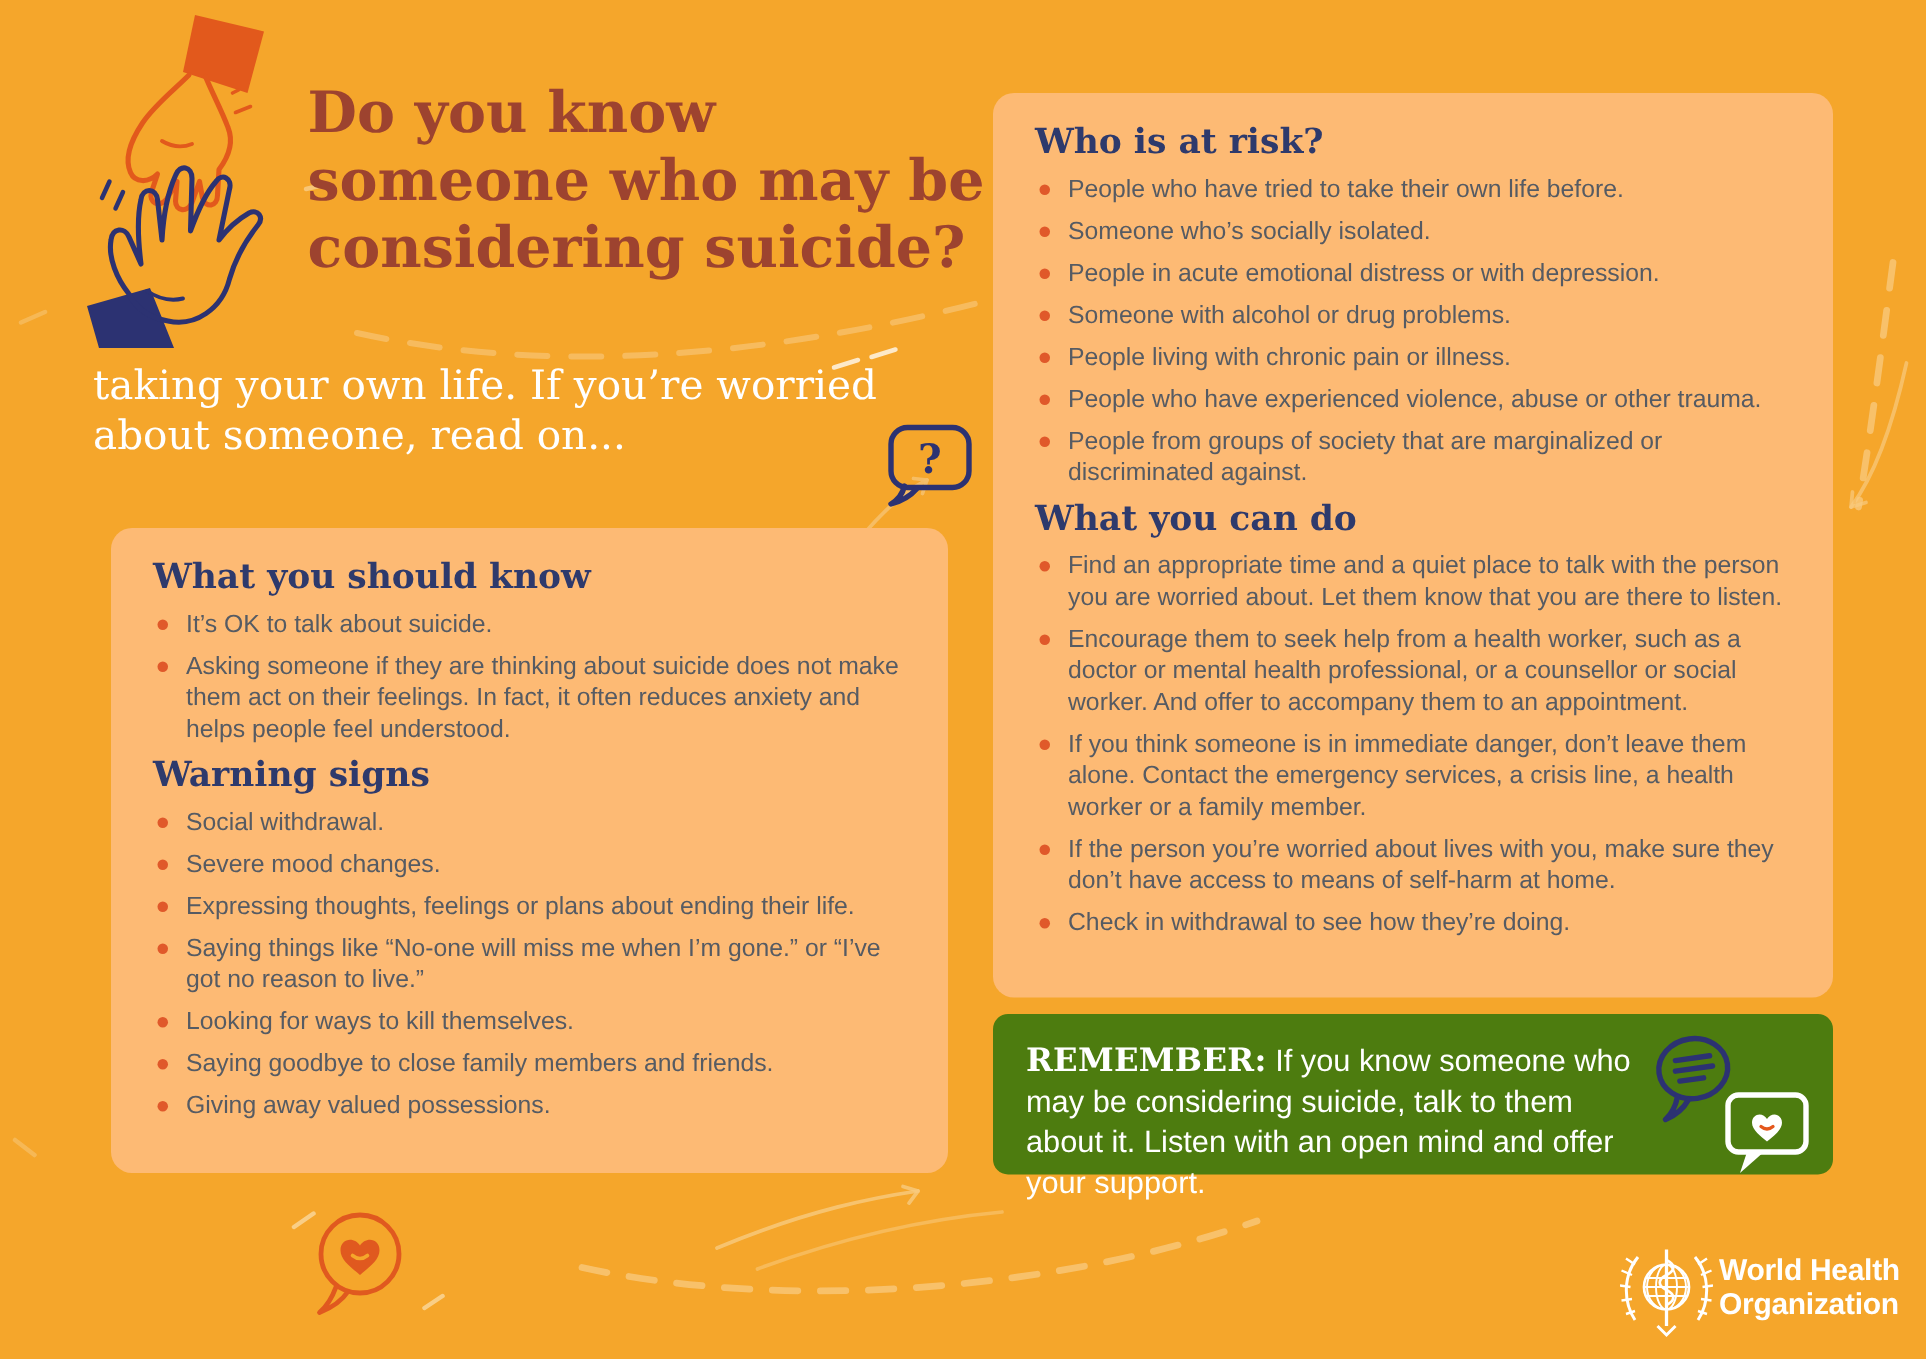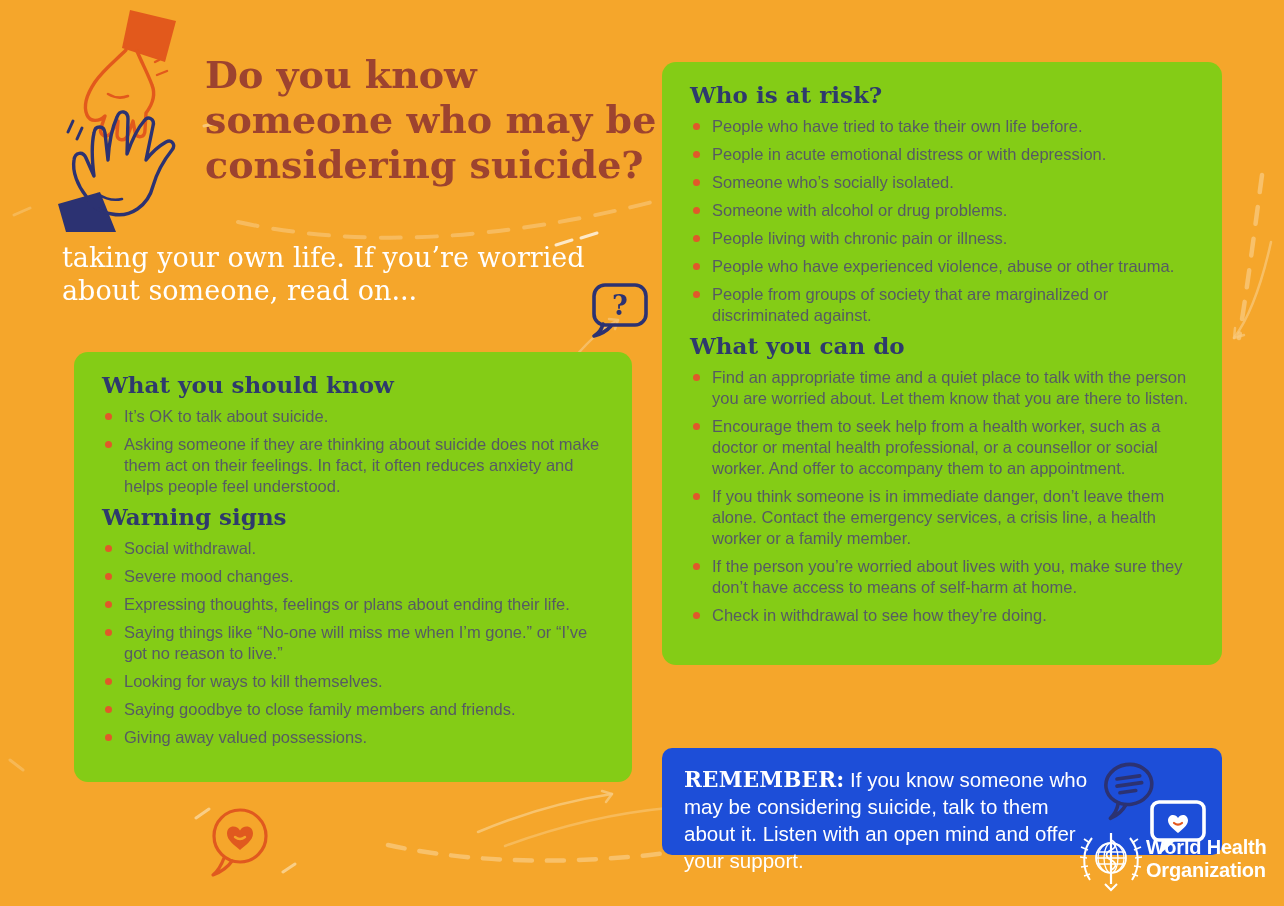--- a/index.html
+++ b/index.html
@@ -28,21 +28,21 @@
     position:absolute;left:62px;top:241px;width:540px;
     font-family:"DejaVu Serif","Liberation Serif",serif;
     font-weight:500;font-size:27px;line-height:33px;
     color:#FFFFFF;
   }
 
   .q-bubble{position:absolute;left:590px;top:281px;}
 
   
   .card{
-    position:absolute;background:#84cc16;border-radius:14px;
+    position:absolute;background:#fdba74;border-radius:14px;
     padding:20px 24px 0 28px;box-sizing:border-box;overflow:hidden;
   }
   .card-left{left:74px;top:352px;width:558px;height:430px;}
   .card-right{left:662px;top:62px;width:560px;height:603px;}
   .card h2{
     font-family:"DejaVu Serif","Liberation Serif",serif;
     font-weight:600;font-size:23px;line-height:26px;
     color:#2E3A6C;margin:0 0 8px 0;
   }
   .card h2 + ul{margin-top:0;}
@@ -52,22 +52,22 @@
     position:relative;padding-left:22px;margin-bottom:7px;
     font-size:16.5px;line-height:21px;color:#565B63;
   }
   .card li::before{
     content:"";position:absolute;left:3px;top:7px;
     width:7px;height:7px;border-radius:50%;background:#E0592A;
   }
 
   
   .remember{
-    position:absolute;left:662px;top:748px;width:560px;height:107px;
-    background:#1d4ed8;border-radius:10px;box-sizing:border-box;
+    position:absolute;left:662px;top:676px;width:560px;height:107px;
+    background:#4d7c0f;border-radius:10px;box-sizing:border-box;
     padding:18px 0 0 22px;
   }
   .remember p{margin:0;width:408px;font-size:20.5px;line-height:27px;color:#FFFFFF;}
   .remember .rem-label{
     font-family:"DejaVu Serif","Liberation Serif",serif;
     font-weight:700;font-size:21.5px;letter-spacing:.2px;
   }
   .rem-icons{position:absolute;right:14px;top:10px;width:120px;height:100px;}
 
   .heart-round{position:absolute;left:208px;top:806px;}
@@ -151,22 +151,22 @@
       <li><span>Looking for ways to kill themselves.</span></li>
       <li><span>Saying goodbye to close family members and friends.</span></li>
       <li><span>Giving away valued possessions.</span></li>
     </ul>
   </section>
 
   <section class="card card-right">
     <h2>Who is at risk?</h2>
     <ul>
       <li><span>People who have tried to take their own life before.</span></li>
+      <li><span>Someone who’s socially isolated.</span></li>
       <li><span>People in acute emotional distress or with depression.</span></li>
-      <li><span>Someone who’s socially isolated.</span></li>
       <li><span>Someone with alcohol or drug problems.</span></li>
       <li><span>People living with chronic pain or illness.</span></li>
       <li><span>People who have experienced violence, abuse or other trauma.</span></li>
       <li><span>People from groups of society that are marginalized or discriminated against.</span></li>
     </ul>
     <h2 class="sec2">What you can do</h2>
     <ul>
       <li><span>Find an appropriate time and a quiet place to talk with the person you are worried about. Let them know that you are there to listen.</span></li>
       <li><span>Encourage them to seek help from a health worker, such as a doctor or mental health professional, or a counsellor or social worker. And offer to accompany them to an appointment.</span></li>
       <li><span>If you think someone is in immediate danger, don’t leave them alone. Contact the emergency services, a crisis line, a health worker or a family member.</span></li>

